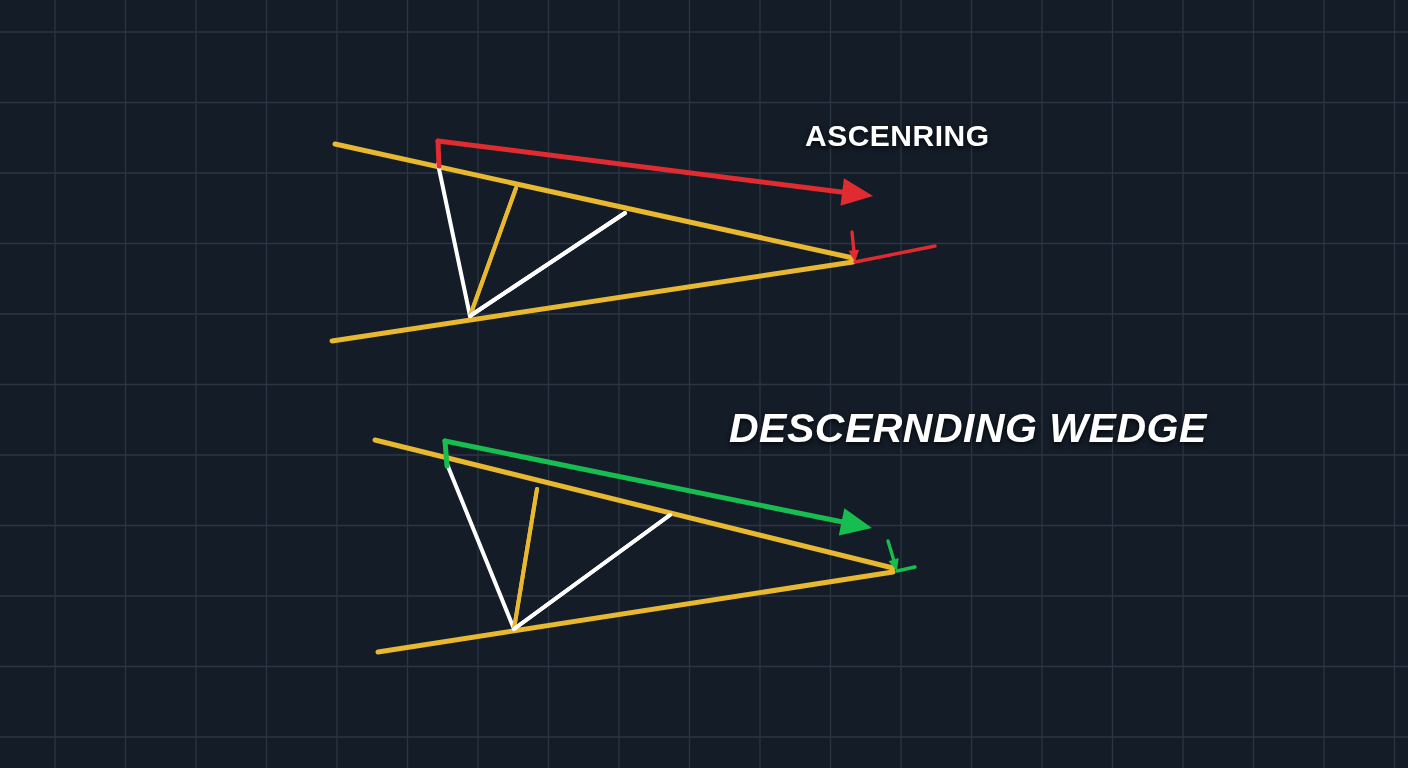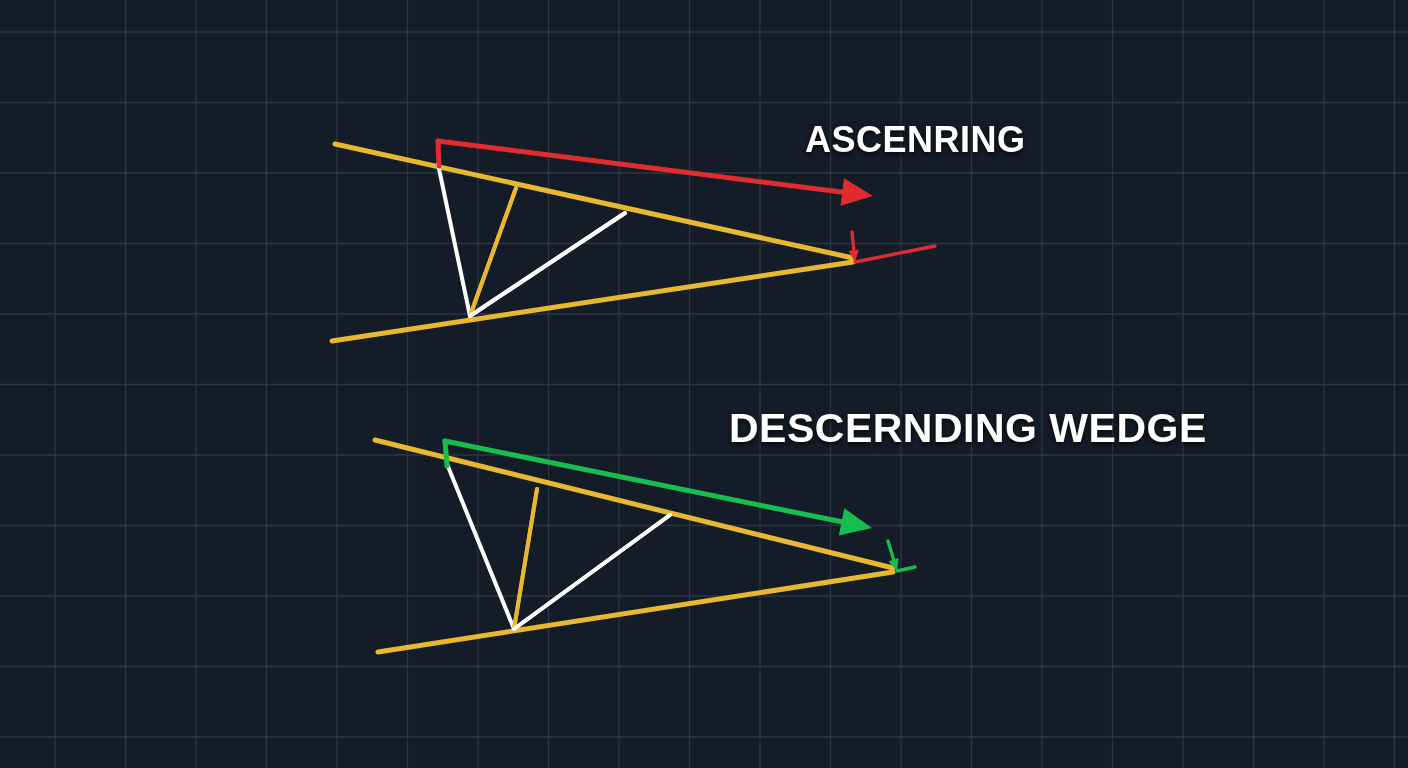--- a/index.html
+++ b/index.html
@@ -34,26 +34,27 @@
     color: #ffffff;
     font-family: "Liberation Sans", sans-serif;
     font-weight: bold;
     letter-spacing: 0.5px;
     white-space: nowrap;
     text-shadow: 0 2px 5px rgba(0,0,0,0.75);
   }
   #label-ascending {
     left: 805px;
     top: 119px;
-    font-size: 36px;
+    font-size: 30px;
   }
   #label-descending {
     left: 729px;
     top: 405px;
     font-size: 41px;
+    font-style: italic;
   }
 </style>
 </head>
 <body>
 
 <div id="stage">
 
   <svg id="grid-layer" viewBox="0 0 1408 768" width="1408" height="768" xmlns="http://www.w3.org/2000/svg">
     <g id="grid-lines">
         <line x1="55" y1="0" x2="55" y2="768" stroke="#2b3644" stroke-width="1.3"></line>

